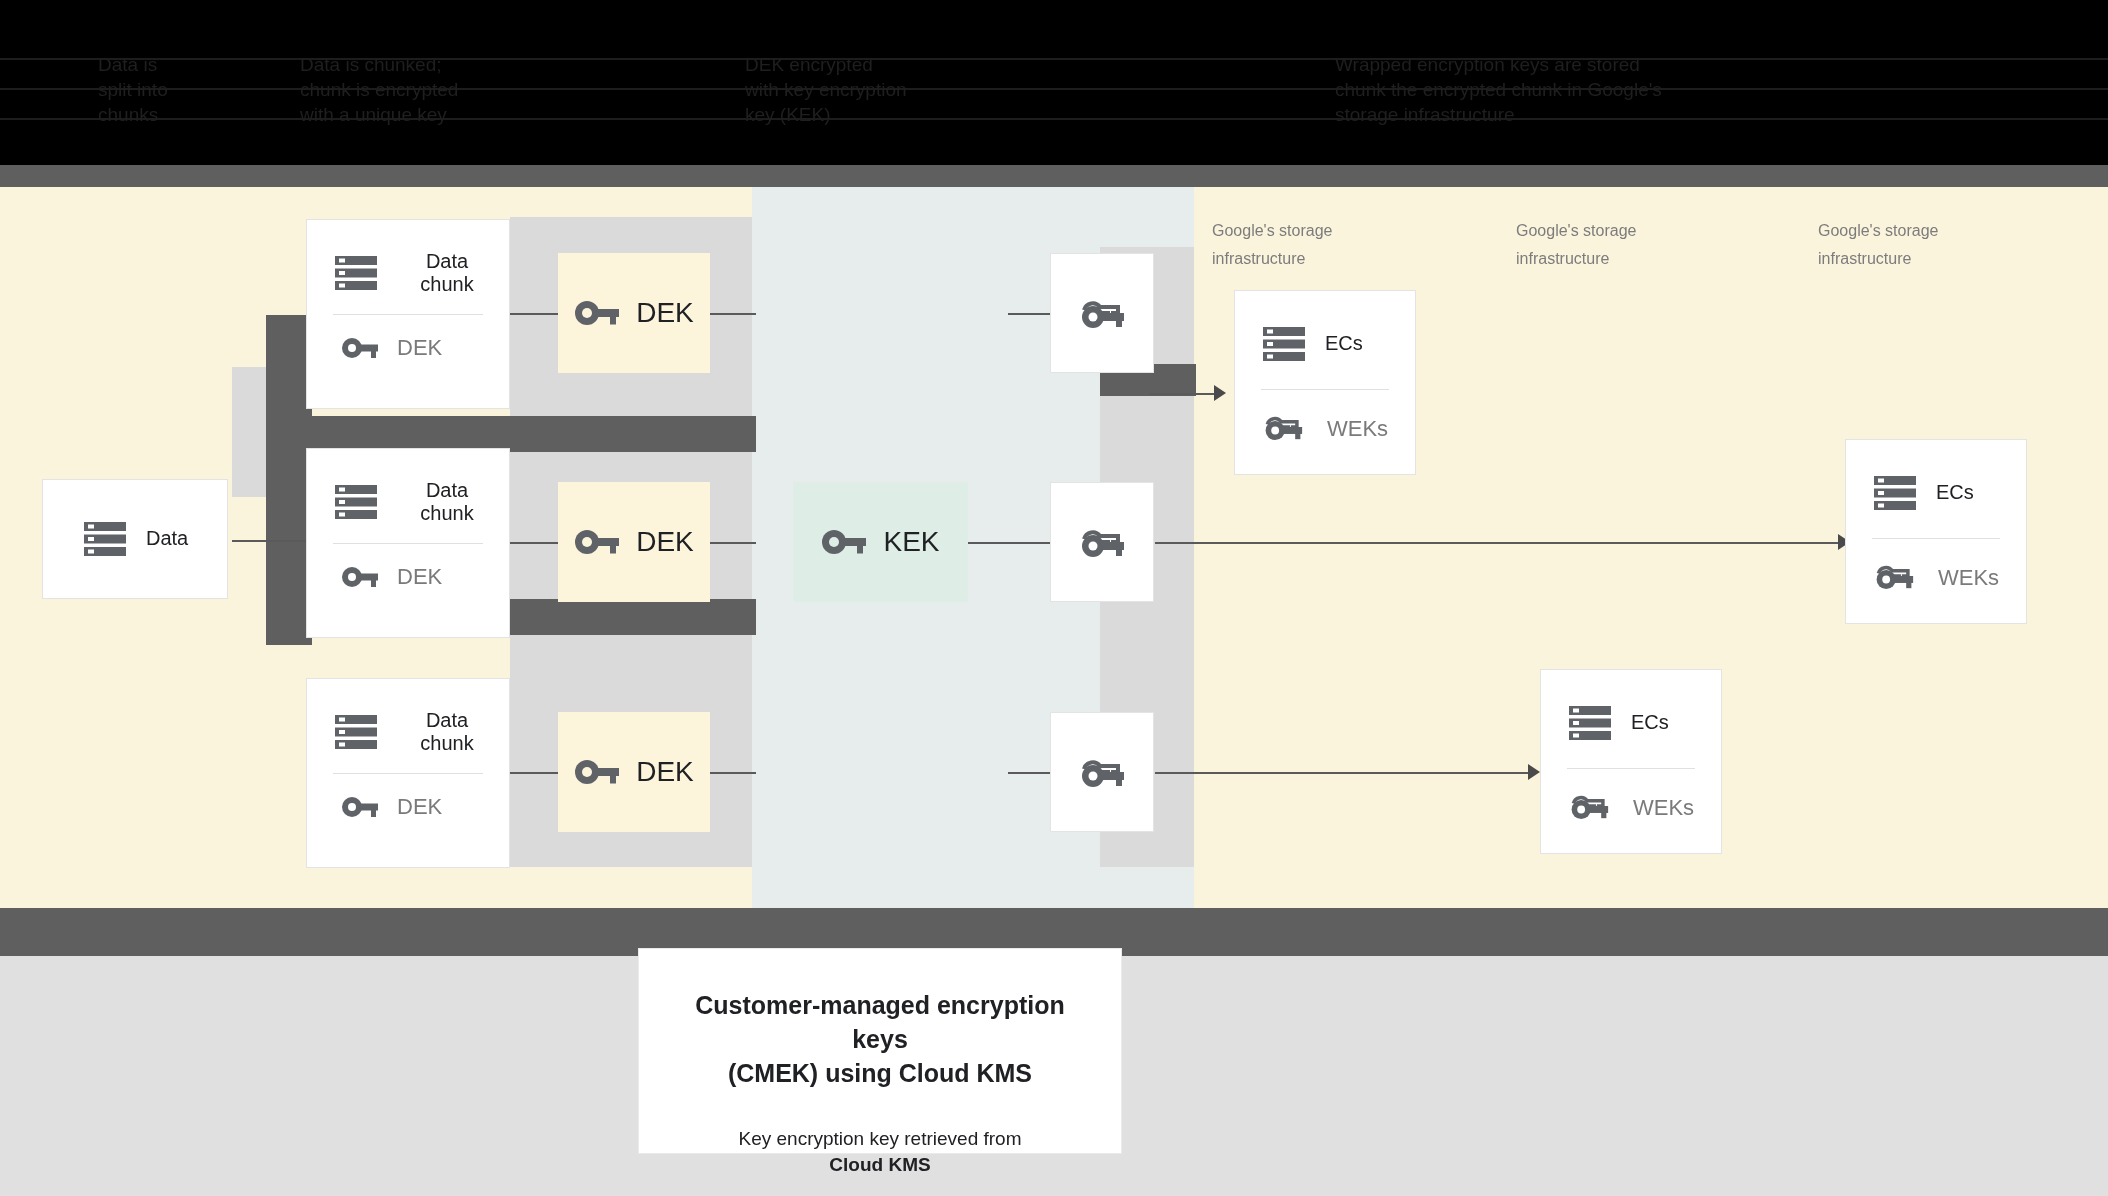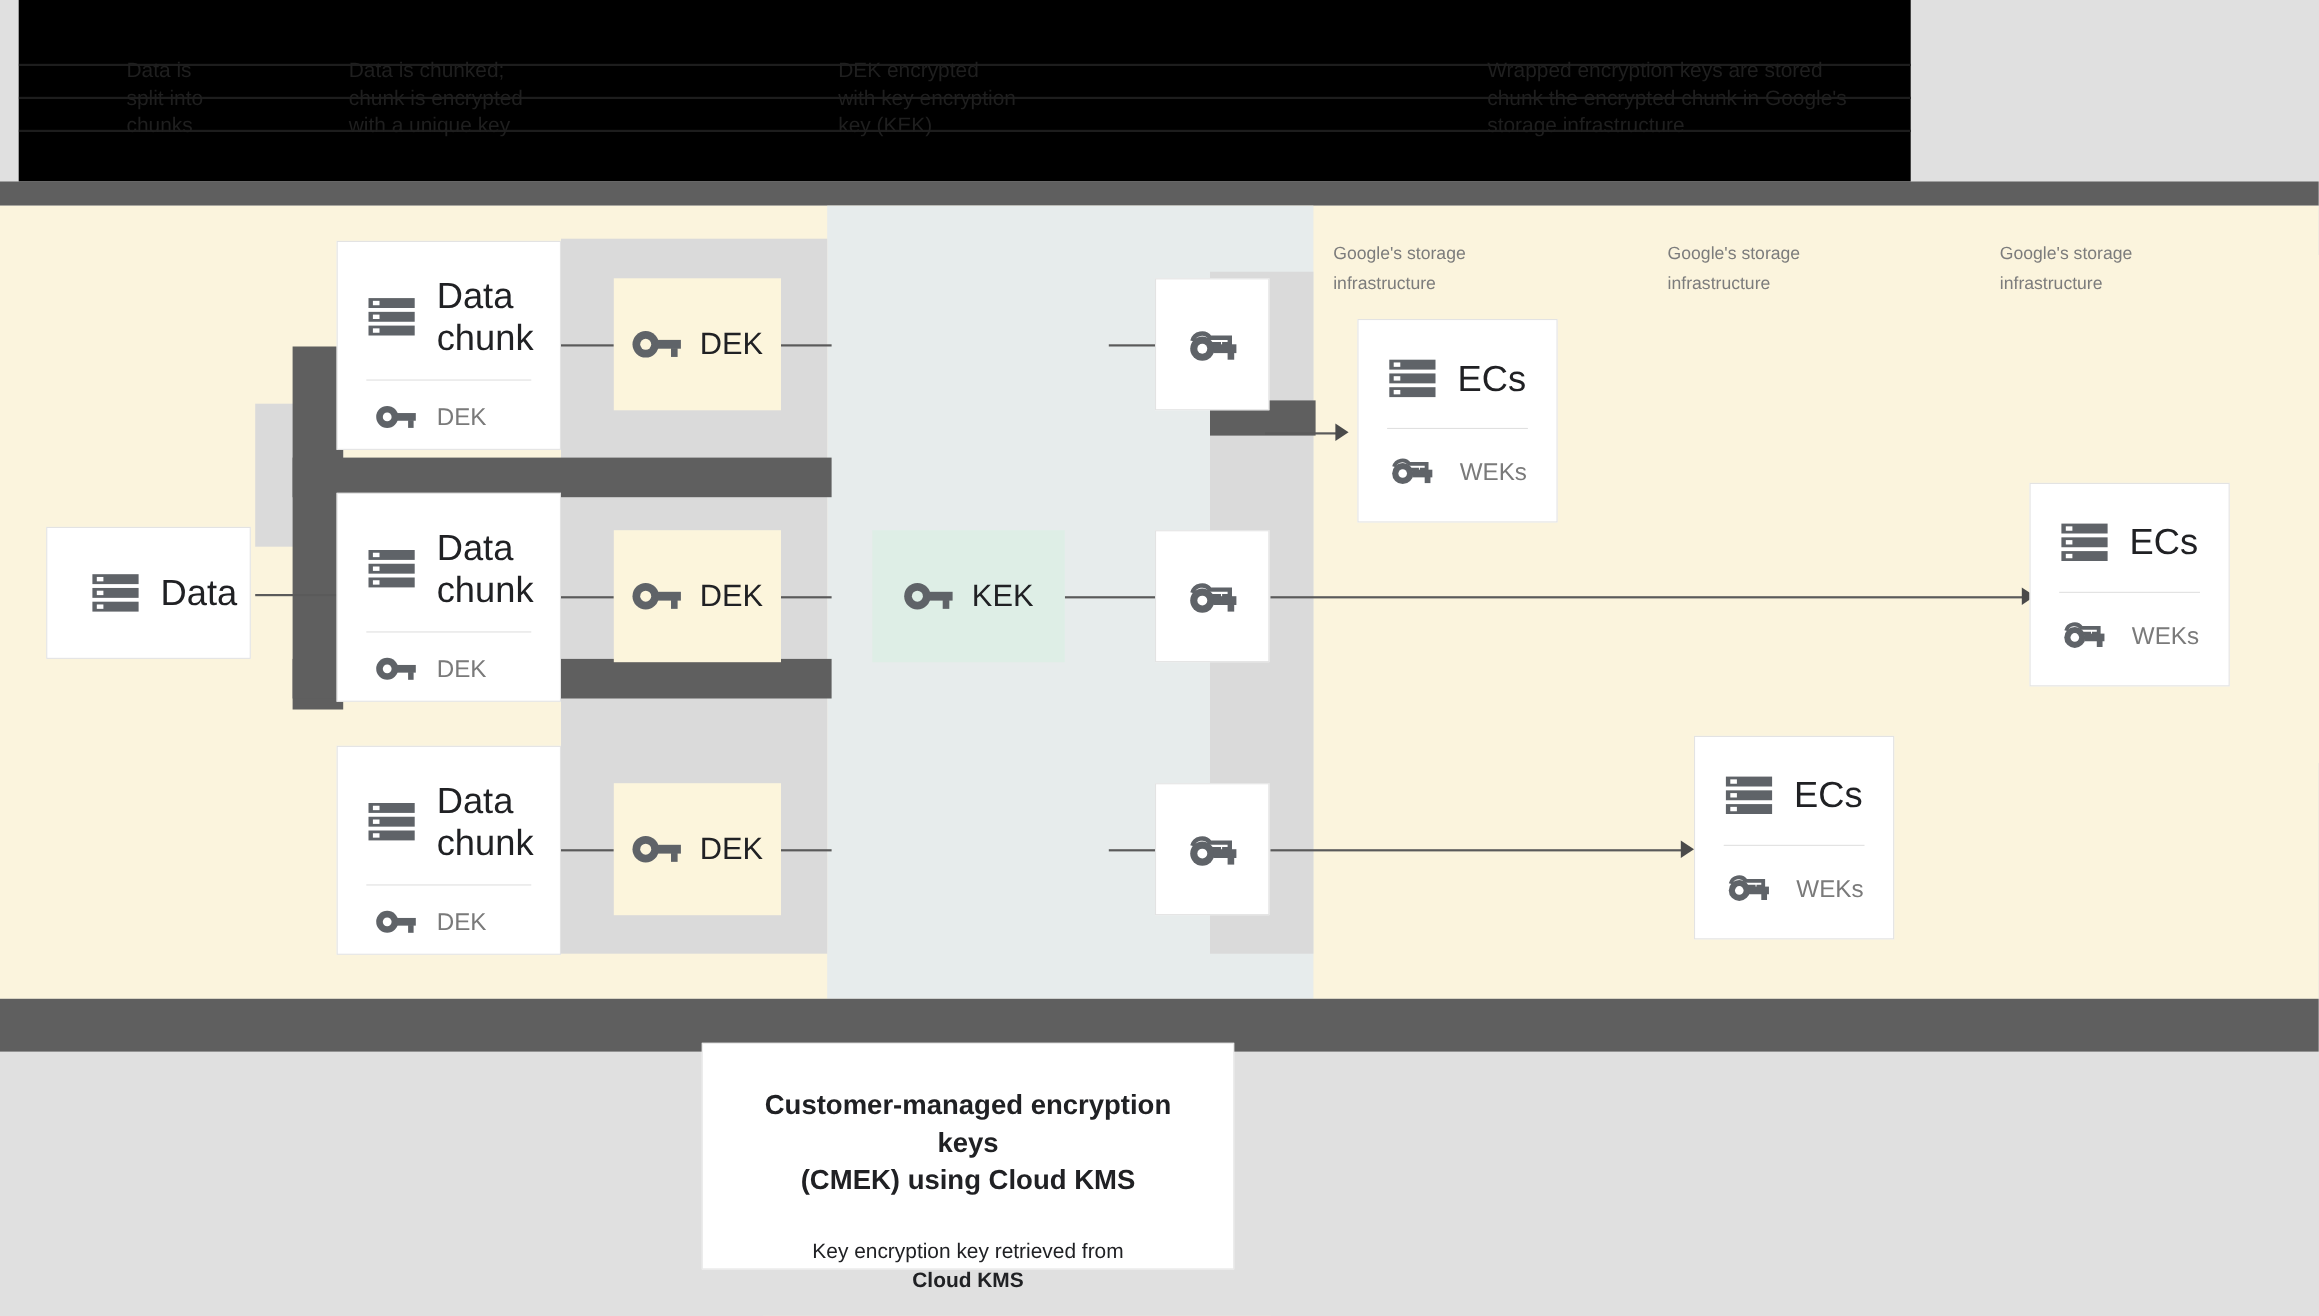--- a/index.html
+++ b/index.html
@@ -6,22 +6,22 @@
   html, body {
     width: 2108px; height: 1196px;
     background: #e0e0e0;
     font-family: "Liberation Sans", sans-serif;
     overflow: hidden;
   }
   #stage { position: relative; width: 2108px; height: 1196px; background: #e0e0e0; }
 
   
   .header-band {
-    position: absolute; left: 0; top: 0; width: 1720px; height: 165px;
-    background: #000; overflow: hidden; margin-left: 17px;
+    position: absolute; left: 0; top: 0; width: 2108px; height: 165px;
+    background: #000; overflow: hidden;
   }
   .header-band .hdr-rule {
     position: absolute; background: #1d1d1d; height: 2px;
   }
   .hdr-col { position: absolute; color: #1f1f1f; font-size: 19px; line-height: 25px; white-space: pre-line; }
 
   
   .band-gray-top {
     position: absolute; left: 0; top: 165px; width: 2108px; height: 22px;
     background: #5f5f5f;
@@ -45,21 +45,21 @@
   .artifact { position: absolute; background: #5f5f5f; }
   .artifact-light { position: absolute; background: #dadada; }
 
   
   .card {
     position: absolute; background: #ffffff; border: 1px solid #e3e3e3;
   }
   .card-row { display: flex; align-items: center; gap: 18px; }
   .divider { height: 1px; background: #e0e0e0; }
 
-  .title-text { font-size: 33px; color: #202124; line-height: 1.16; }
+  .title-text { font-size: 20px; color: #202124; line-height: 1.16; text-align: center; }
   .sub-text { font-size: 22px; color: #7a7a7a; }
 
   
   .chip {
     position: absolute; display: flex; align-items: center;
     justify-content: center; gap: 16px;
   }
   .chip-dek { background: #fcf5dc; }
   .chip-kek { background: #deeee6; }
   .chip-label { font-size: 28px; color: #202124; }

